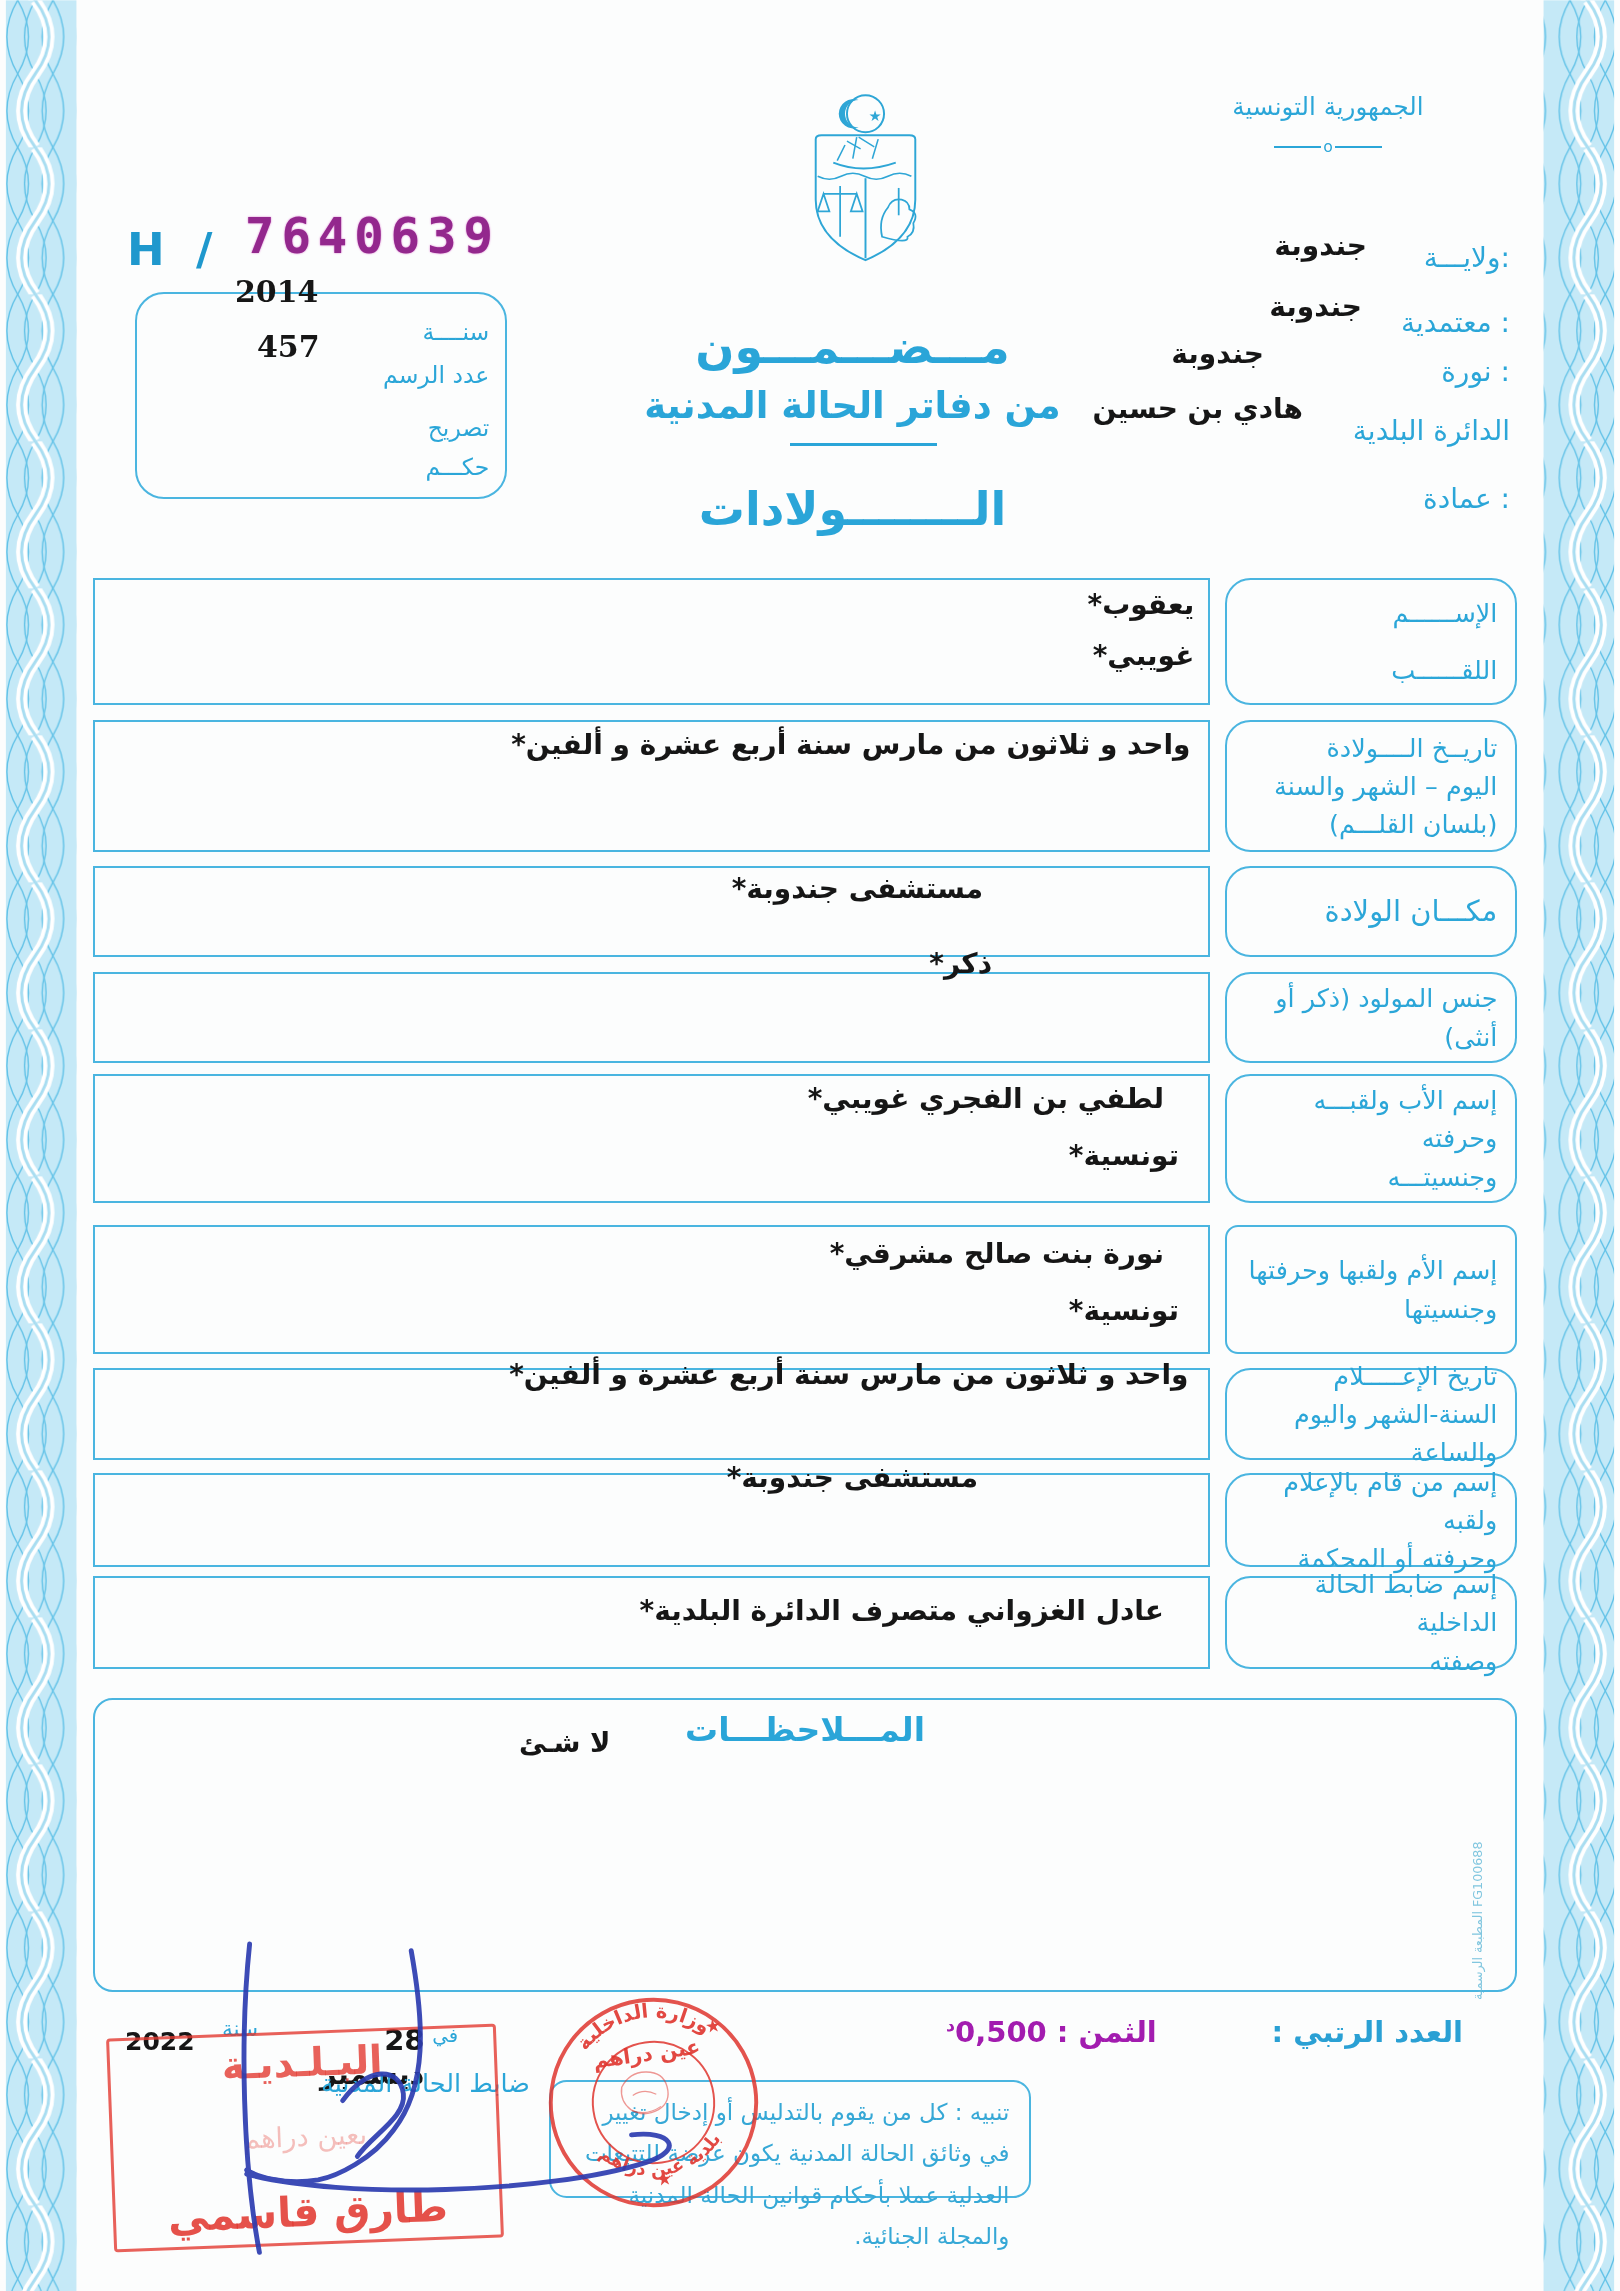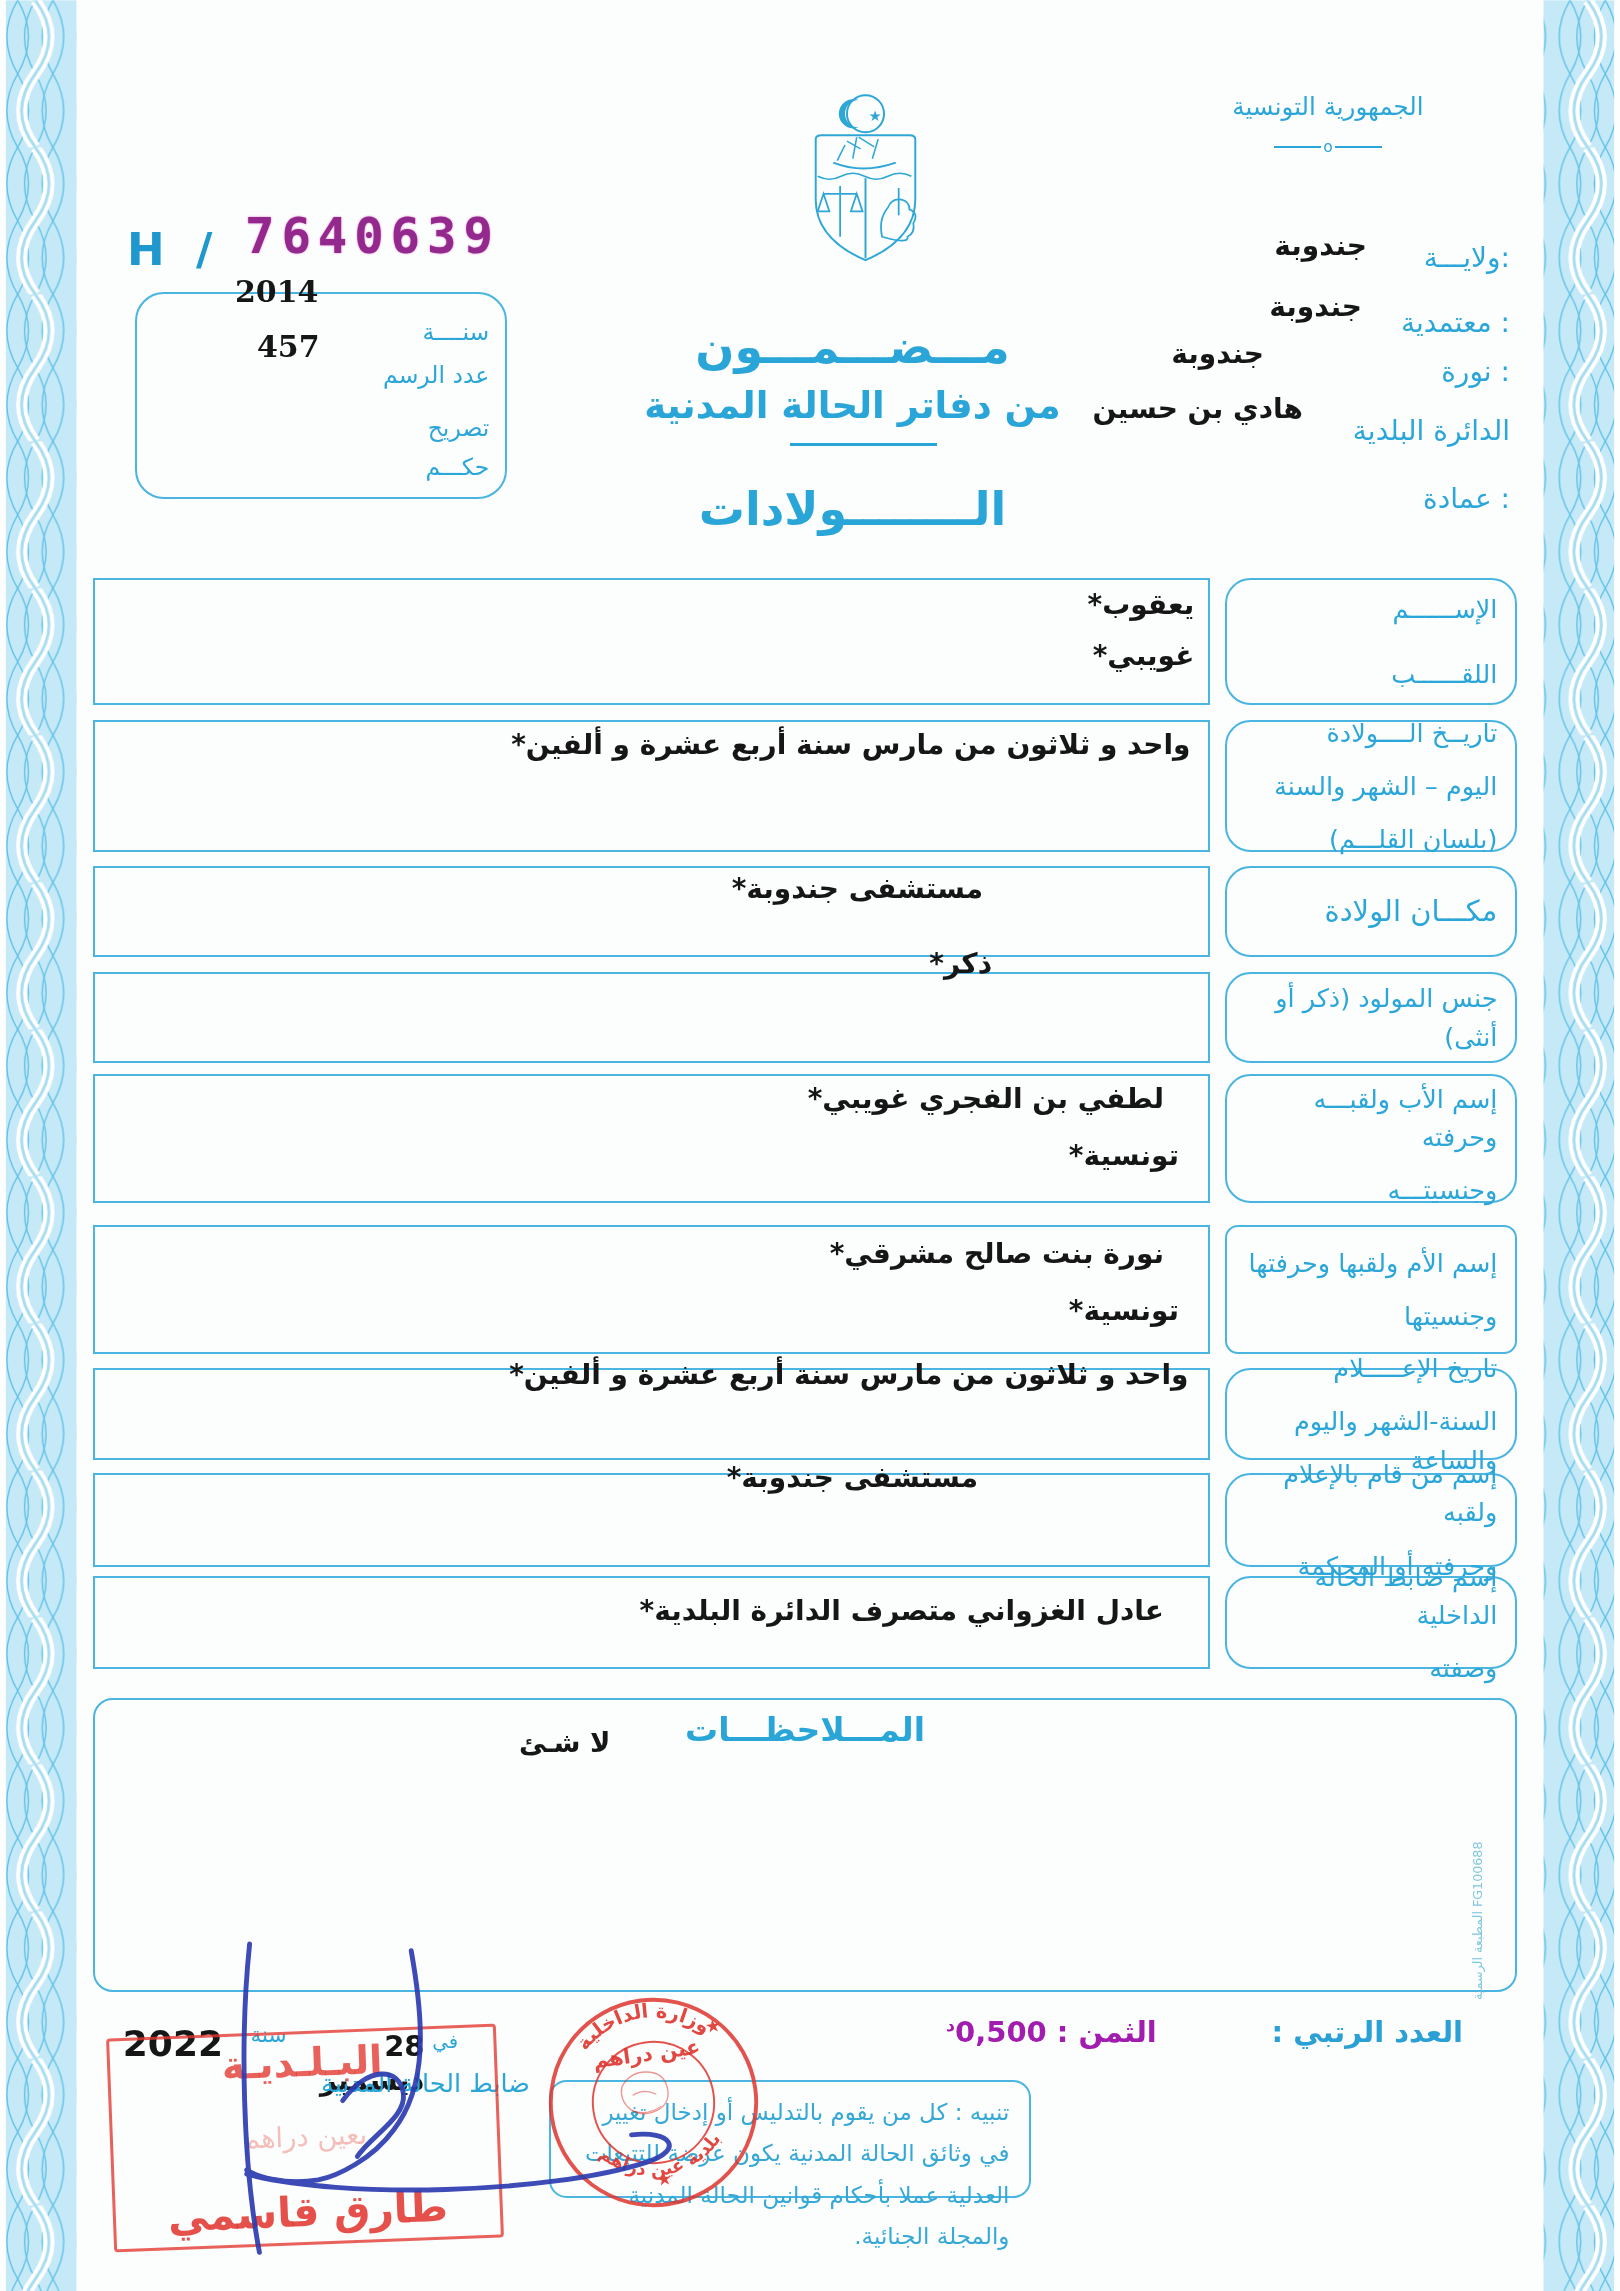--- a/index.html
+++ b/index.html
@@ -29,39 +29,39 @@
   .title2{top:384px;font-size:37px;}
   .title-underline{left:790px;top:443px;width:147px;height:2.9px;background:#2aa5d8;}
   .title3{top:482px;font-size:46px;}
   
   .emblem{left:804px;top:90px;}
   
   .row{position:absolute;left:93px;width:1424px;}
   .valbox{position:absolute;left:0;top:0;width:1117px;height:100%;border:2.9px solid #4ab5e0;box-sizing:border-box;padding-left:32px;}
   .lblbox{position:absolute;right:0;top:0;width:292px;height:100%;border:2.9px solid #4ab5e0;border-radius:25.5px;
     box-sizing:border-box;display:flex;flex-direction:column;justify-content:center;
-    padding:3.9px 17.6px;color:#2ba6d8;font-size:25.5px;text-align:right;line-height:1.5;gap:15px;}
+    padding:3.9px 17.6px;color:#2ba6d8;font-size:25.5px;text-align:right;line-height:1.5;}
   .val{direction:rtl;text-align:right;font-size:28px;font-weight:bold;color:#161616;line-height:1.2;}
   
   .obs-box{left:93px;top:1698px;width:1424px;height:294px;border:2.9px solid #4ab5e0;border-radius:19.6px;box-sizing:border-box;}
   .obs-title{left:93px;top:1710px;width:1424px;text-align:center;font-size:33px;font-weight:bold;color:#2aa5d8;}
   .obs-value{left:519px;top:1727px;font-size:27.4px;font-weight:bold;color:#161616;direction:rtl;}
   .print-ref{left:1470px;top:1794px;height:206px;writing-mode:vertical-rl;transform:rotate(180deg);
     font-size:12.7px;color:#63b9d8;opacity:.8;}
   
   .ordinal{right:157px;top:2015px;font-size:29px;font-weight:bold;color:#2aa0d4;direction:rtl;}
   .price{left:946px;top:2015px;font-size:29px;font-weight:bold;color:#a21caf;direction:rtl;}
   .price sup{font-size:17.6px;}
   .notice-box{left:549px;top:2080px;width:482px;height:118px;border:2.9px solid #4ab5e0;border-radius:17.6px;
     box-sizing:border-box;direction:rtl;text-align:right;padding:9.8px 19.6px;font-size:23px;color:#36a8d6;line-height:1.8;}
   .date-row{left:125px;top:2023px;width:333px;direction:rtl;display:flex;align-items:baseline;gap:7.8px;}
   .date-in{font-size:19.6px;color:#2ba6d8;transform:translateY(-7.8px);}
   .date-dm{font-size:29px;font-weight:bold;color:#161616;}
   .date-word{font-size:21.6px;color:#2ba6d8;transform:translateY(-13.7px);margin-right:25.5px;}
-  .date-year{font-size:36px;font-weight:bold;color:#161616;margin-right:19.6px;}
+  .date-year{font-size:25px;font-weight:bold;color:#161616;margin-right:19.6px;}
   .officer-caption{left:321px;top:2068px;font-size:25.5px;color:#2aa5d8;z-index:1;direction:rtl;}
   
   .rect-stamp{left:110px;top:2031px;width:390px;height:214px;border:3.9px solid rgba(226,58,49,.8);
     border-radius:3.9px;transform:rotate(-2.2deg);z-index:2;display:flex;flex-direction:column;
     justify-content:space-between;align-items:center;padding:5.9px 3.9px;box-sizing:border-box;direction:rtl;}
   .rs1{font-size:39px;font-weight:bold;letter-spacing:13.7px;color:rgba(226,58,49,.8);}
   .rs2{font-size:27.4px;letter-spacing:7.8px;color:rgba(226,58,49,.32);}
   .rs3{font-size:41px;font-weight:bold;letter-spacing:5.9px;color:rgba(224,50,42,.85);}
   .round-stamp{left:541px;top:1990px;z-index:2;}
   .signature{left:137px;top:1929px;z-index:4;pointer-events:none;}

